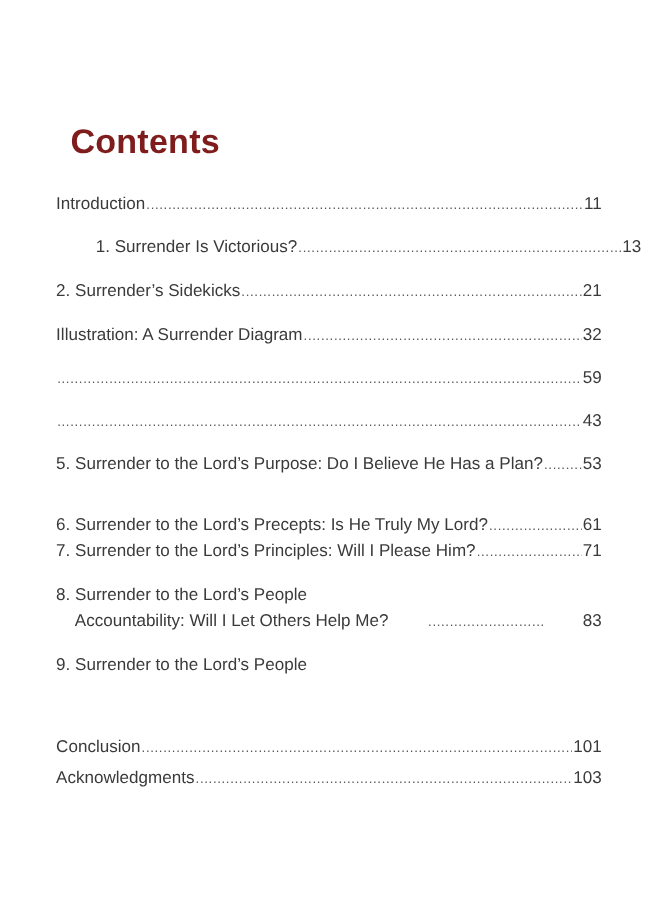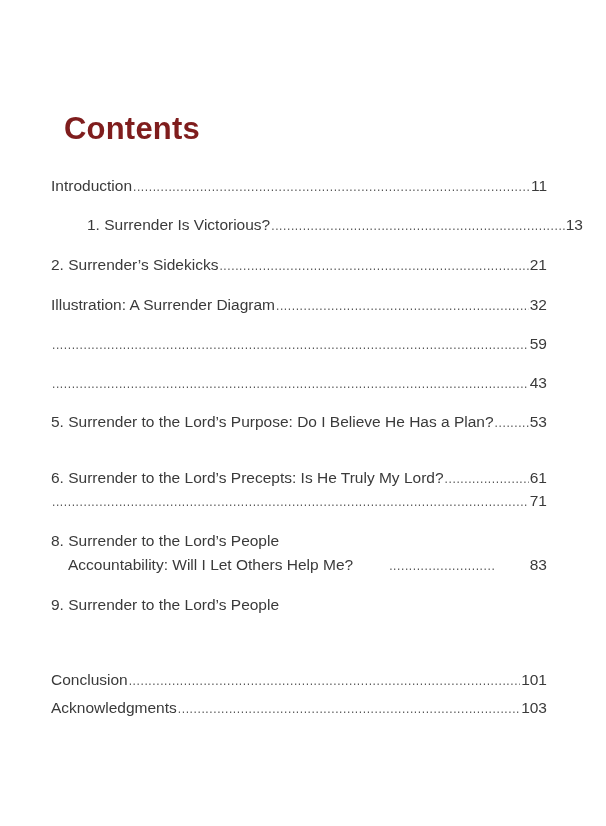--- a/index.html
+++ b/index.html
@@ -80,20 +80,21 @@
   <div class="entry" style="top:450px;margin-top:16px;">
     <div class="line">
       <span class="label">6. Surrender to the Lord’s Precepts: Is He Truly My Lord?</span>
       <span class="dots"></span>
       <span class="page">61</span>
     </div>
   </div>
 
   <div class="entry" style="top:489px;">
     <div class="line">
+      <span class="label">7. Surrender to the Lord’s Principles: Will I Please Him?</span>
       <span class="dots"></span>
       <span class="page">71</span>
     </div>
   </div>
 
   <div class="entry" style="top:529px;">
     <div>8. Surrender to the Lord’s People</div>
     <div class="line indent">
       <span class="label">Accountability: Will I Let Others Help Me?</span>
       <span class="dots"></span>

